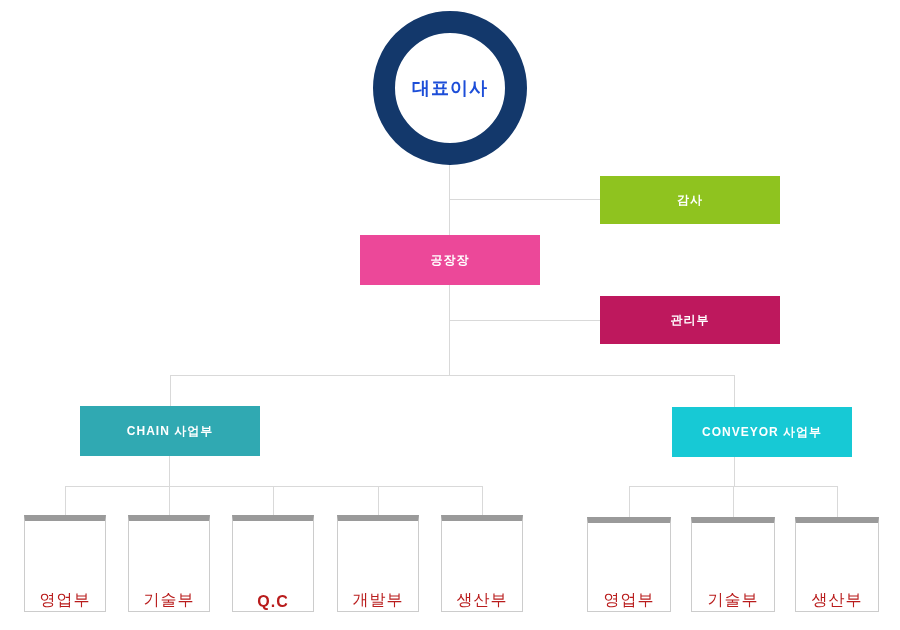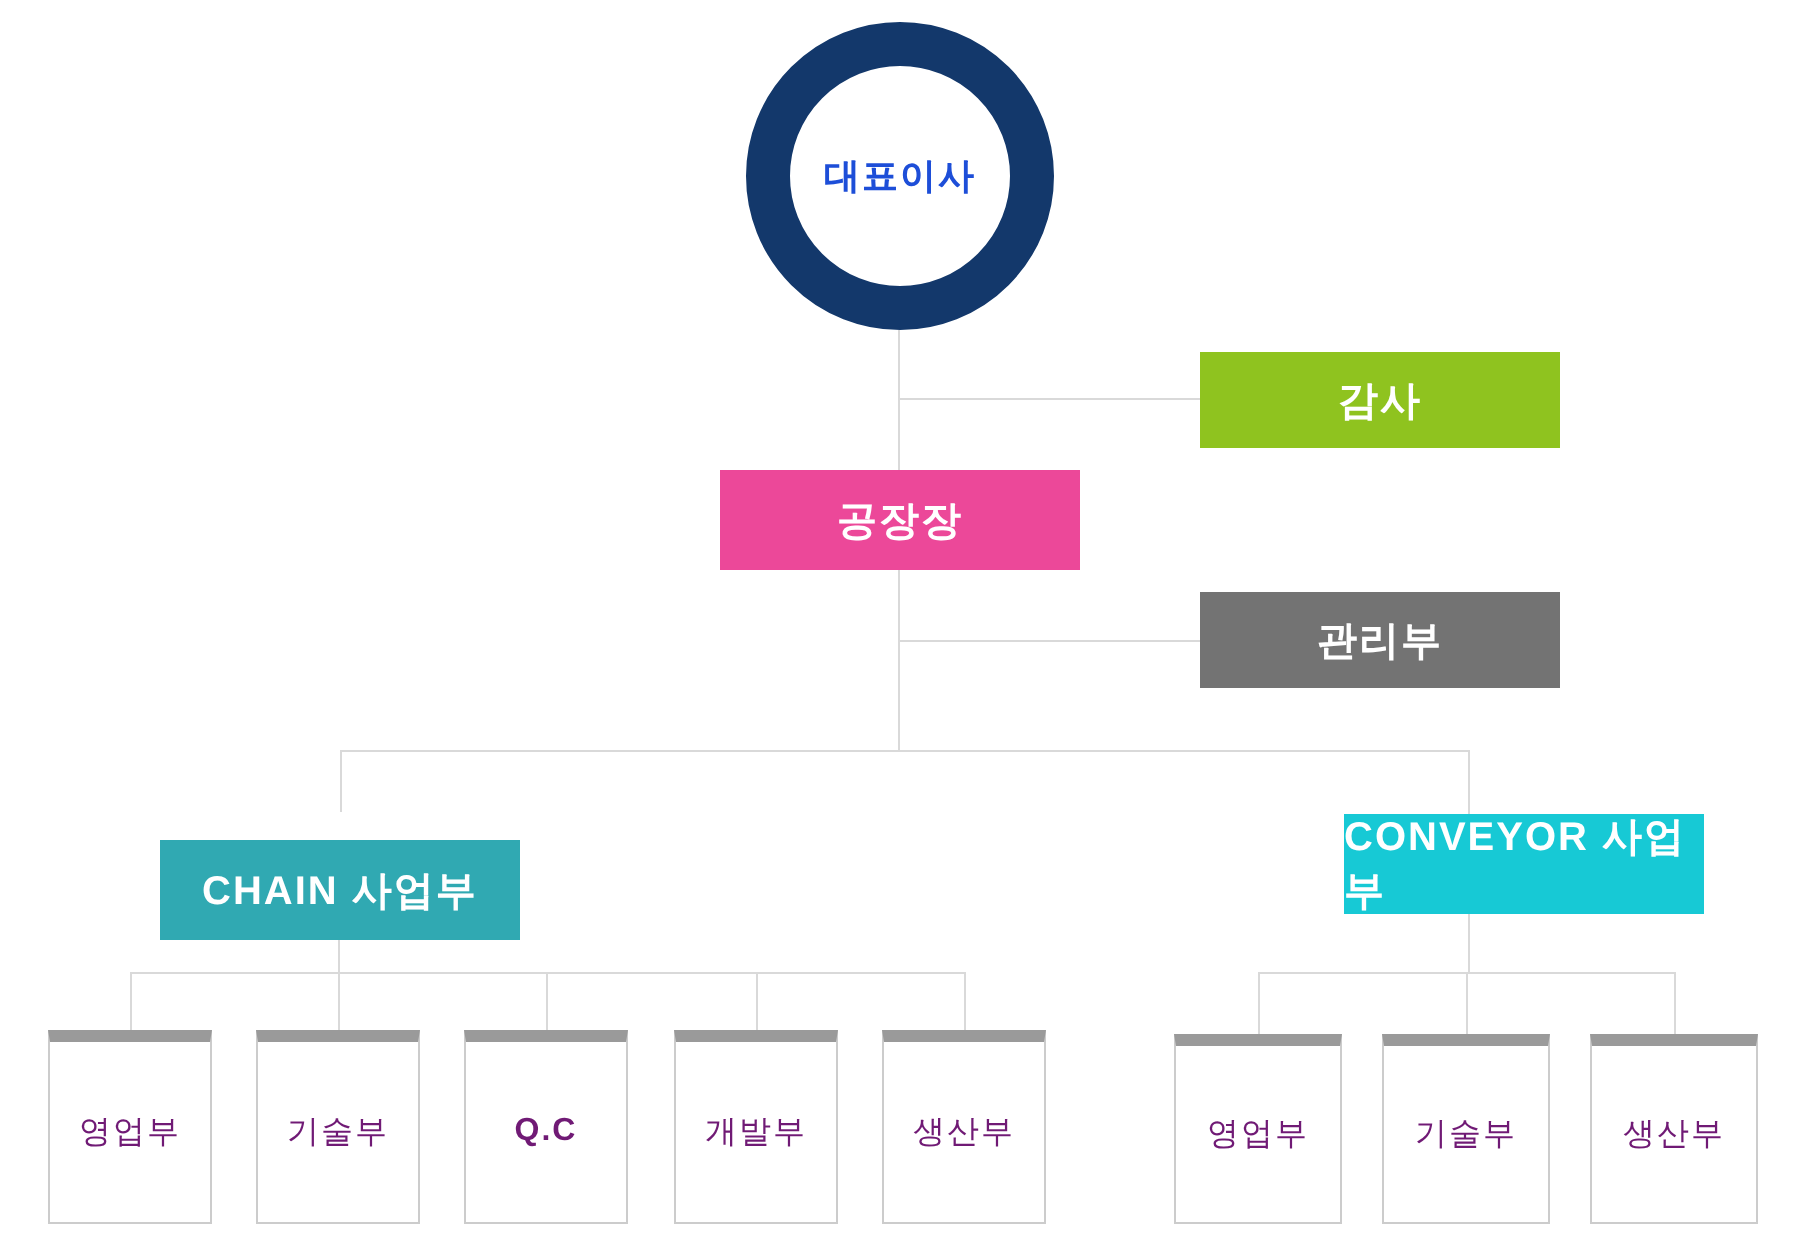--- a/index.html
+++ b/index.html
@@ -27,38 +27,38 @@
     color: #1d4ed8;
     font-size: 18px;
     font-weight: bold;
     letter-spacing: 1px;
   }
 
   .node {
     position: absolute;
     display: flex; align-items: center; justify-content: center;
     color: #ffffff;
-    font-size: 20px;
+    font-size: 12px;
     font-weight: bold;
     letter-spacing: 1px;
   }
   .node-audit   { left: 600px; top: 176px; width: 180px; height: 48px; background: #8fc31f; }
   .node-factory { left: 360px; top: 235px; width: 180px; height: 50px; background: #13386b; }
   .node-mgmt    { left: 600px; top: 296px; width: 180px; height: 48px; background: #f7941e; }
-  .node-chain   { left:  80px; top: 420px; width: 180px; height: 50px; background: #30a9b2; }
+  .node-chain   { left:  80px; top: 406px; width: 180px; height: 50px; background: #30a9b2; }
   .node-conv    { left: 645px; top: 407px; width: 180px; height: 50px; background: #17c9d5; margin-left: 27px; }
 
   .leaf {
     position: absolute;
     box-sizing: border-box;
     background: #ffffff;
     border: 1px solid #cccccc;
     border-top: 6px solid #9a9a9a;
-    display: flex; align-items: center; justify-content: center;
-    color: #701a75;
+    display: flex; align-items: flex-end; justify-content: center;
+    color: #b91c1c;
     font-size: 16px;
     letter-spacing: 1px;
   }
   .leaf-chain { top: 515px; width: 82px; height: 97px; }
   .leaf-conv  { top: 517px; width: 84px; height: 95px; }
   .lc1 { left:  24px; } .lc2 { left: 128px; } .lc3 { left: 232px; font-weight: bold; }
   .lc4 { left: 337px; } .lc5 { left: 441px; }
   .lv1 { left: 587px; } .lv2 { left: 691px; } .lv3 { left: 795px; }
 </style>
 </head>
@@ -93,21 +93,21 @@
   </div>
 
   <div class="node node-audit" style="background: rgb(143, 195, 31);">
     <span>감사</span>
   </div>
 
   <div class="node node-factory" style="background: #ec4899;">
     <span>공장장</span>
   </div>
 
-  <div class="node node-mgmt" style="background: #737373;">
+  <div class="node node-mgmt" style="background: #be185d;">
     <span>관리부</span>
   </div>
 
   <div class="node node-chain" style="background: rgb(48, 169, 178);">
     <span>CHAIN 사업부</span>
   </div>
 
   <div class="node node-conv" style="background: rgb(23, 201, 213);">
     <span>CONVEYOR 사업부</span>
   </div>

